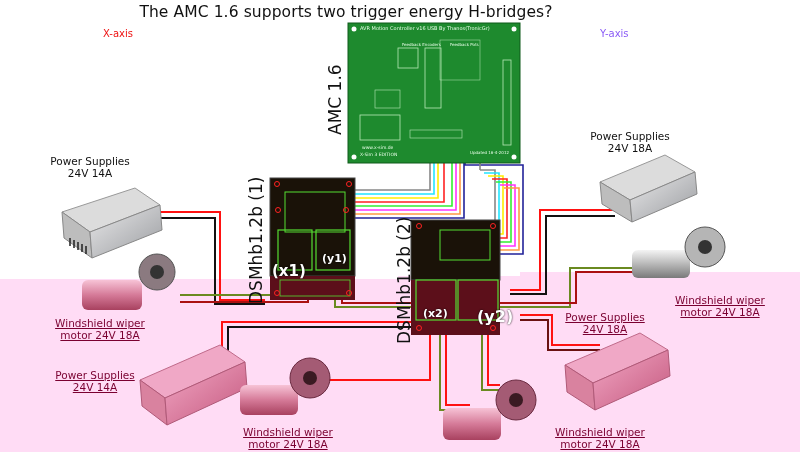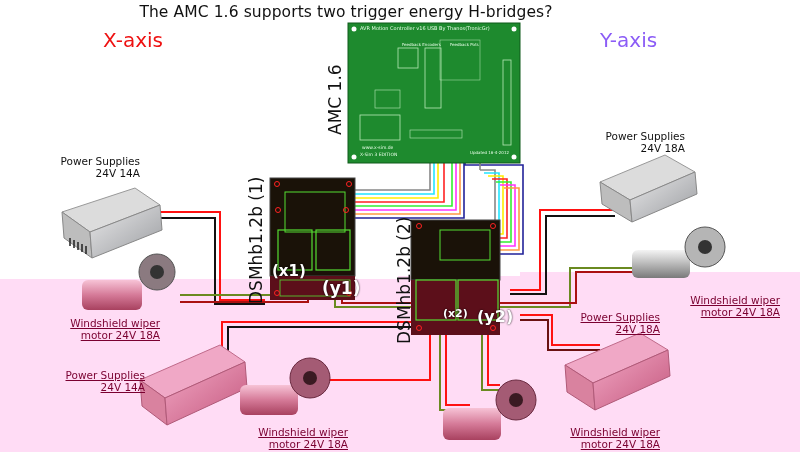--- a/index.html
+++ b/index.html
@@ -2,22 +2,22 @@
 <html><head>
 <meta charset="utf-8">
 <style>
   html, body { margin:0; padding:0; }
   body { width:800px; height:452px; position:relative; overflow:hidden; background:#ffffff; font-family:"DejaVu Sans", sans-serif; }
   .abs { position:absolute; }
   #pink-left { left:0; top:279px; width:420px; height:173px; background:#ffdcf5; }
   #pink-mid { left:398px; top:276px; width:140px; height:176px; background:#ffdcf5; }
   #pink-right { left:520px; top:272px; width:280px; height:180px; background:#ffdcf5; }
   .title { left:0; top:3px; width:692px; text-align:center; font-size:15.5px; color:#111; letter-spacing:0.1px; }
-  .axis { font-size:20px; }
-  .lbl { font-size:10.5px; text-align:right; line-height:12px; color:#111; }
+  .axis { font-size:10px; }
+  .lbl { font-size:10.5px; text-align:center; line-height:12px; color:#111; }
   .lbl.pinkish { color:#7a0030;text-decoration:underline; }
   .vlabel { font-size:17px; color:#111; transform-origin:left top; transform:rotate(-90deg); white-space:nowrap; }
   svg { position:absolute; left:0; top:0; }
   .pcb-text { font-family:"DejaVu Sans", sans-serif; }
 </style>
 </head>
 <body>
 
 <div class="abs" id="pink-left"></div>
 <div class="abs" id="pink-mid"></div>
@@ -205,22 +205,22 @@
 <div class="abs pcb-text" style="left:360px;top:25px;font-size:5px;color:#e8ffe8;white-space:nowrap;">AVR Motion Controller v16 USB  By Thanos(TronicGr)</div>
 <div class="abs pcb-text" style="left:402px;top:42px;font-size:4px;color:#e8ffe8;white-space:nowrap;">Feedback Encoders</div>
 <div class="abs pcb-text" style="left:450px;top:42px;font-size:4px;color:#e8ffe8;white-space:nowrap;">Feedback Pots</div>
 <div class="abs pcb-text" style="left:362px;top:145px;font-size:4.5px;color:#e8ffe8;white-space:nowrap;">www.x-sim.de</div>
 <div class="abs pcb-text" style="left:360px;top:152px;font-size:4.5px;color:#e8ffe8;white-space:nowrap;">X-Sim 3 EDITION</div>
 <div class="abs pcb-text" style="left:470px;top:150px;font-size:4px;color:#e8ffe8;white-space:nowrap;">Updated 16-4-2012</div>
 
 <div class="abs vlabel" style="left:246px;top:304px;">DSMhb1.2b (1)</div>
 <div class="abs vlabel" style="left:394px;top:344px;">DSMhb1.2b (2)</div>
 <div class="abs" style="left:272px;top:262px;font-size:15px;font-weight:bold;color:#fff;text-shadow:0 0 2px #000;">(x1)</div>
-<div class="abs" style="left:322px;top:278px;font-size:17px;font-weight:bold;color:#fff;text-shadow:0 0 2px #000;">(y1)</div>
-<div class="abs" style="left:423px;top:307px;font-size:11px;font-weight:bold;color:#fff;text-shadow:0 0 2px #000;margin-left:20px;">(x2)</div>
+<div class="abs" style="left:322px;top:252px;font-size:11px;font-weight:bold;color:#fff;text-shadow:0 0 2px #000;">(y1)</div>
+<div class="abs" style="left:423px;top:307px;font-size:11px;font-weight:bold;color:#fff;text-shadow:0 0 2px #000;">(x2)</div>
 <div class="abs" style="left:477px;top:307px;font-size:16px;font-weight:bold;color:#fff;text-shadow:0 0 2px #000;">(y2)</div>
 
 <div class="abs lbl" style="left:40px;top:155px;width:100px;">
   <div>Power Supplies</div>
   <div>24V 14A</div>
 </div>
 <div class="abs lbl" style="left:575px;top:130px;width:110px;">
   <div>Power Supplies</div>
   <div>24V 18A</div>
 </div>

